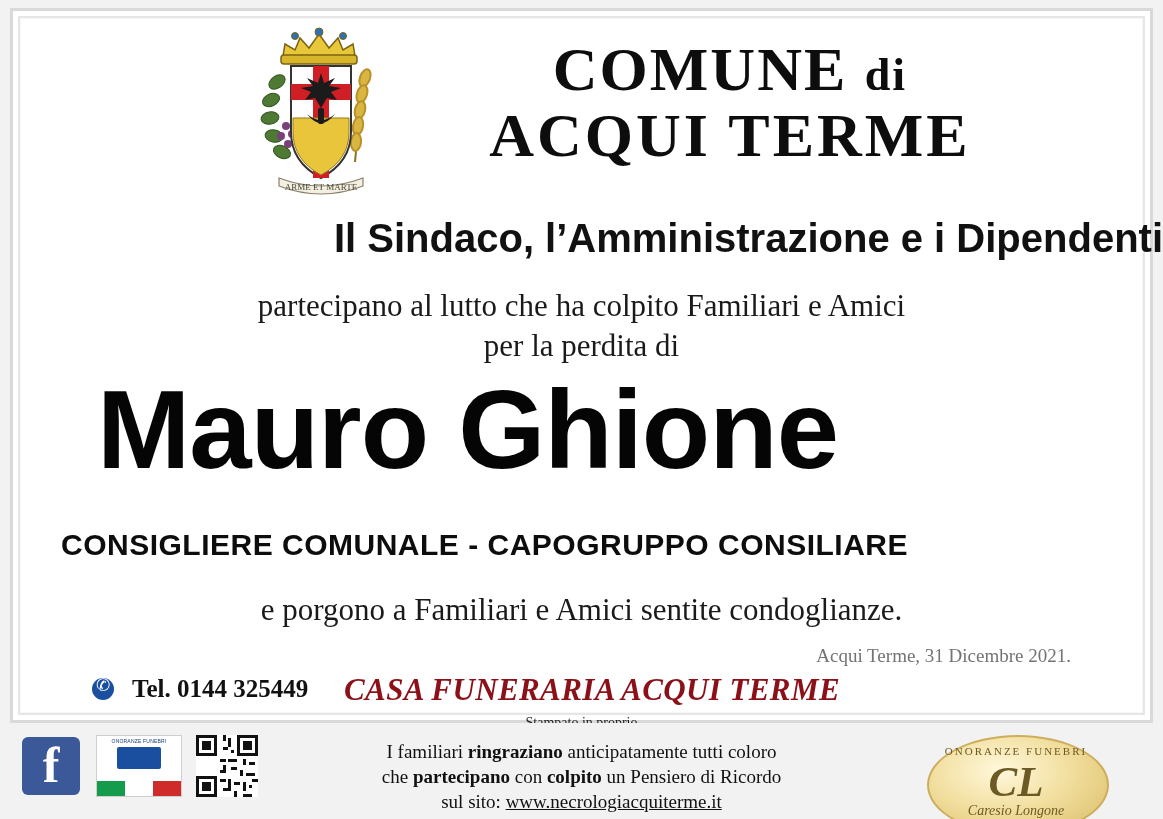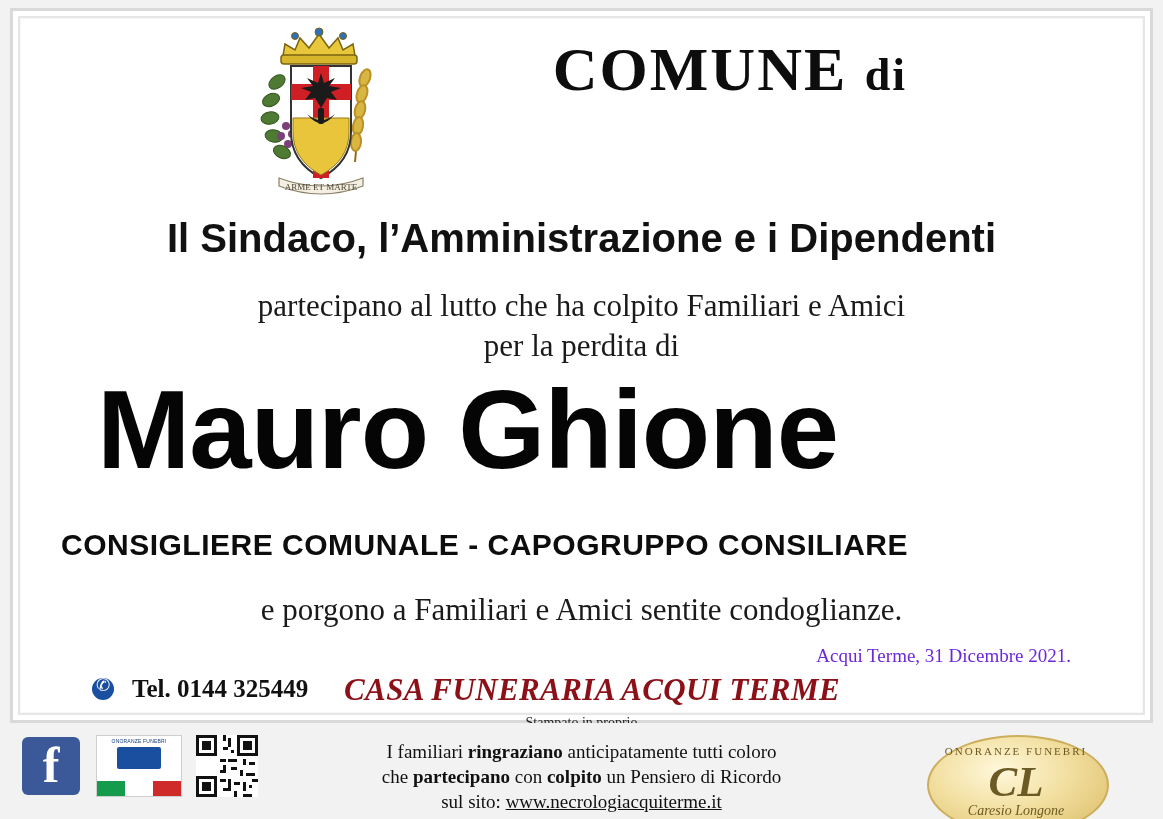--- a/index.html
+++ b/index.html
@@ -62,21 +62,21 @@
     font-size:62px;
     letter-spacing:3px;
     line-height:1.05;
     color:#0d0d0d;
     margin:2px 0 0 0;
   }
 
   .line-sindaco{
     position:absolute;
     left:0;top:216px;width:1163px;
-    text-align:center;
+    text-align:right;
     font-family:"Liberation Sans", sans-serif;
     font-weight:bold;
     font-size:40px;
     color:#111111;
     letter-spacing:0px;
   }
   .line-partecipano{
     position:absolute;
     left:0;top:286px;width:1163px;
     text-align:center;
@@ -109,21 +109,21 @@
     position:absolute;
     left:0;top:592px;width:1163px;
     text-align:center;
     font-size:31px;
     color:#1a1a1a;
   }
   .data-luogo{
     position:absolute;
     right:92px;top:645px;
     font-size:19px;
-    color:#6d28d9;
+    color:#737373;
   }
 
   
   .tel{
     position:absolute;
     left:92px;top:675px;
     display:flex;align-items:center;gap:18px;
     font-size:25px;
     font-weight:bold;
     color:#111111;
@@ -304,20 +304,21 @@
       <path d="M36 156 Q78 172 120 156 L120 164 Q78 180 36 164 Z" fill="#f3efe2" stroke="#8a8069" stroke-width="1.2"></path>
       <text x="78" y="168" font-family="Liberation Serif, serif" font-size="9" text-anchor="middle" fill="#4b4634">ARME ET MARTE</text>
     </svg>
   </div>
 
   <div class="heading">
     <div class="comune">
       <span>COMUNE</span>
       <span class="di">di</span>
     </div>
+    <div class="citta">ACQUI TERME</div>
   </div>
 
   <div class="line-sindaco">Il Sindaco, l’Amministrazione e i Dipendenti</div>
 
   <div class="line-partecipano">
     <div>partecipano al lutto che ha colpito Familiari e Amici</div>
     <div>per la perdita di</div>
   </div>
 
   <div class="name">Mauro Ghione</div>

